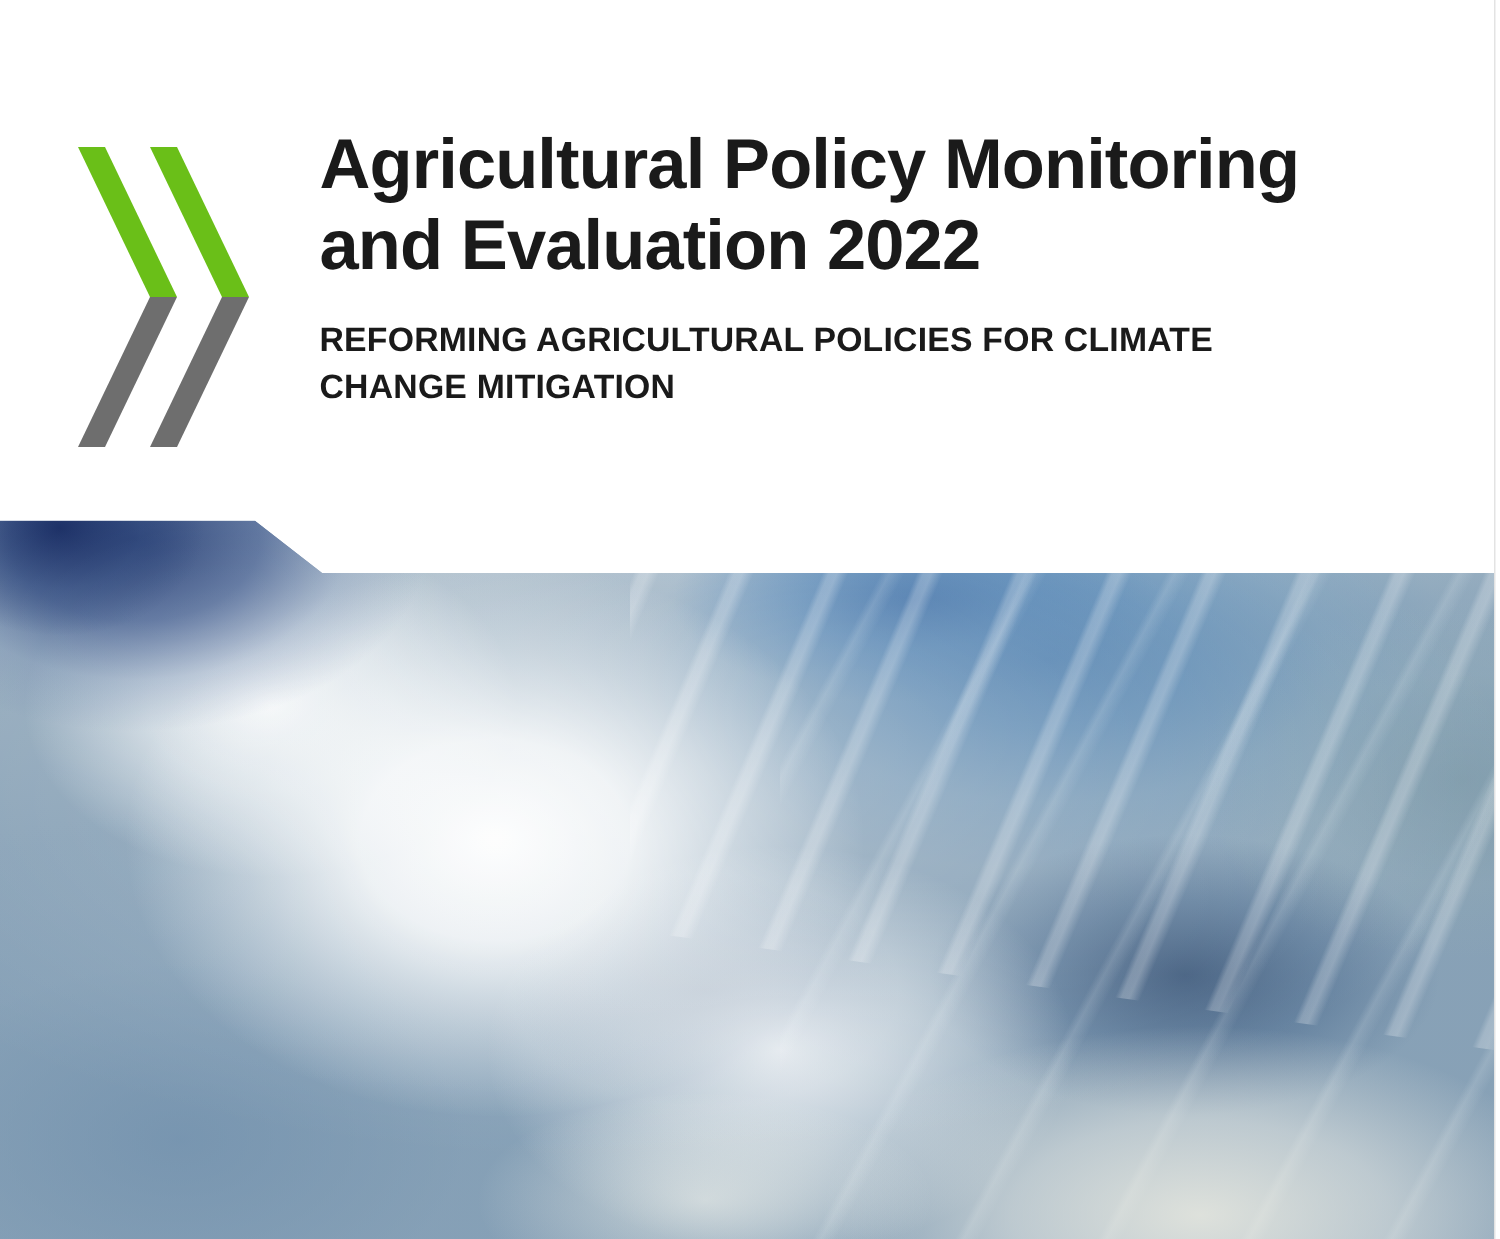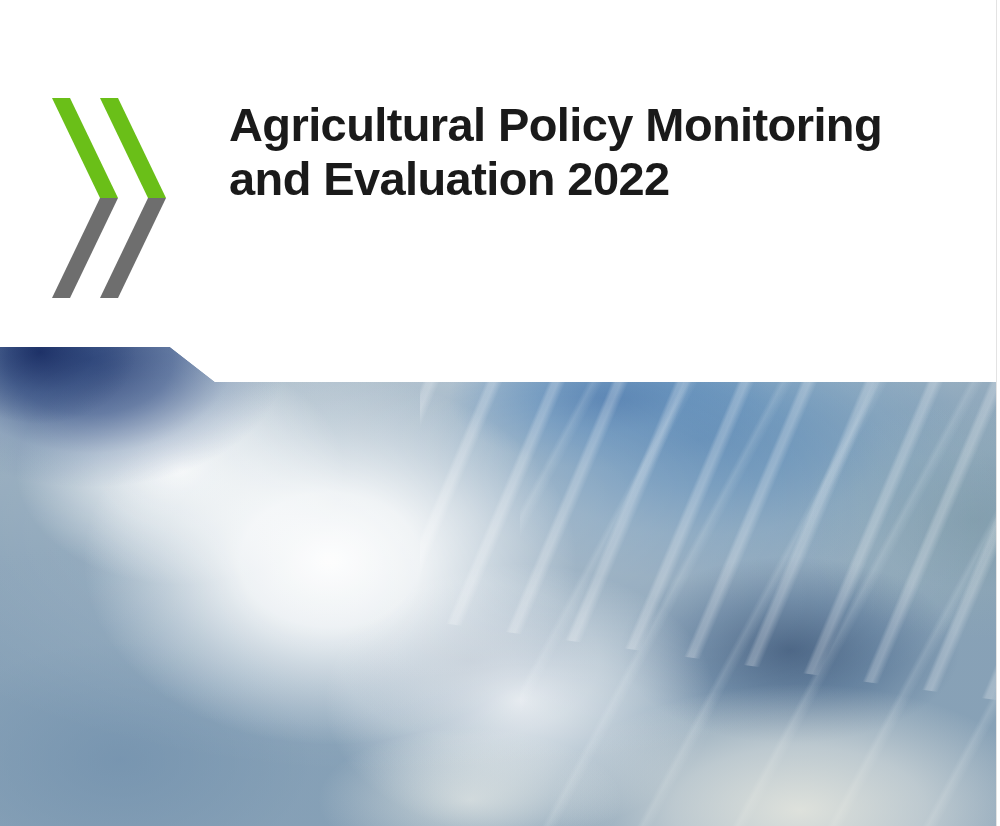--- a/index.html
+++ b/index.html
@@ -261,21 +261,21 @@
   .logo svg { display: block; }
 
   
   .title-block {
     position: absolute;
     left: 213px;
     top: 82px;
     width: 760px;
   }
   .cover-title {
-    margin: 16px;
+    margin: 0;
     font-family: "Liberation Sans", sans-serif;
     font-size: 47px;
     line-height: 54px;
     font-weight: 600;
     letter-spacing: -0.6px;
     color: #1a1a1a;
     white-space: pre-line;
   }
   .cover-subtitle {
     margin: 21px 0 0 0;
@@ -342,17 +342,19 @@
 
       <polygon points="52,0 70,0 118,100 100,100" fill="#6ABF18"></polygon>
 
       <polygon points="118,100 100,100 52,200 70,200" fill="#6E6E6E"></polygon>
     </svg>
   </div>
 
   <div class="title-block">
     <h1 class="cover-title">Agricultural Policy Monitoring
 and Evaluation 2022</h1>
+    <h2 class="cover-subtitle">REFORMING AGRICULTURAL POLICIES FOR CLIMATE
+CHANGE MITIGATION</h2>
   </div>
 
   <div class="right-margin"></div>
 
 </div>
 
 </body></html>

